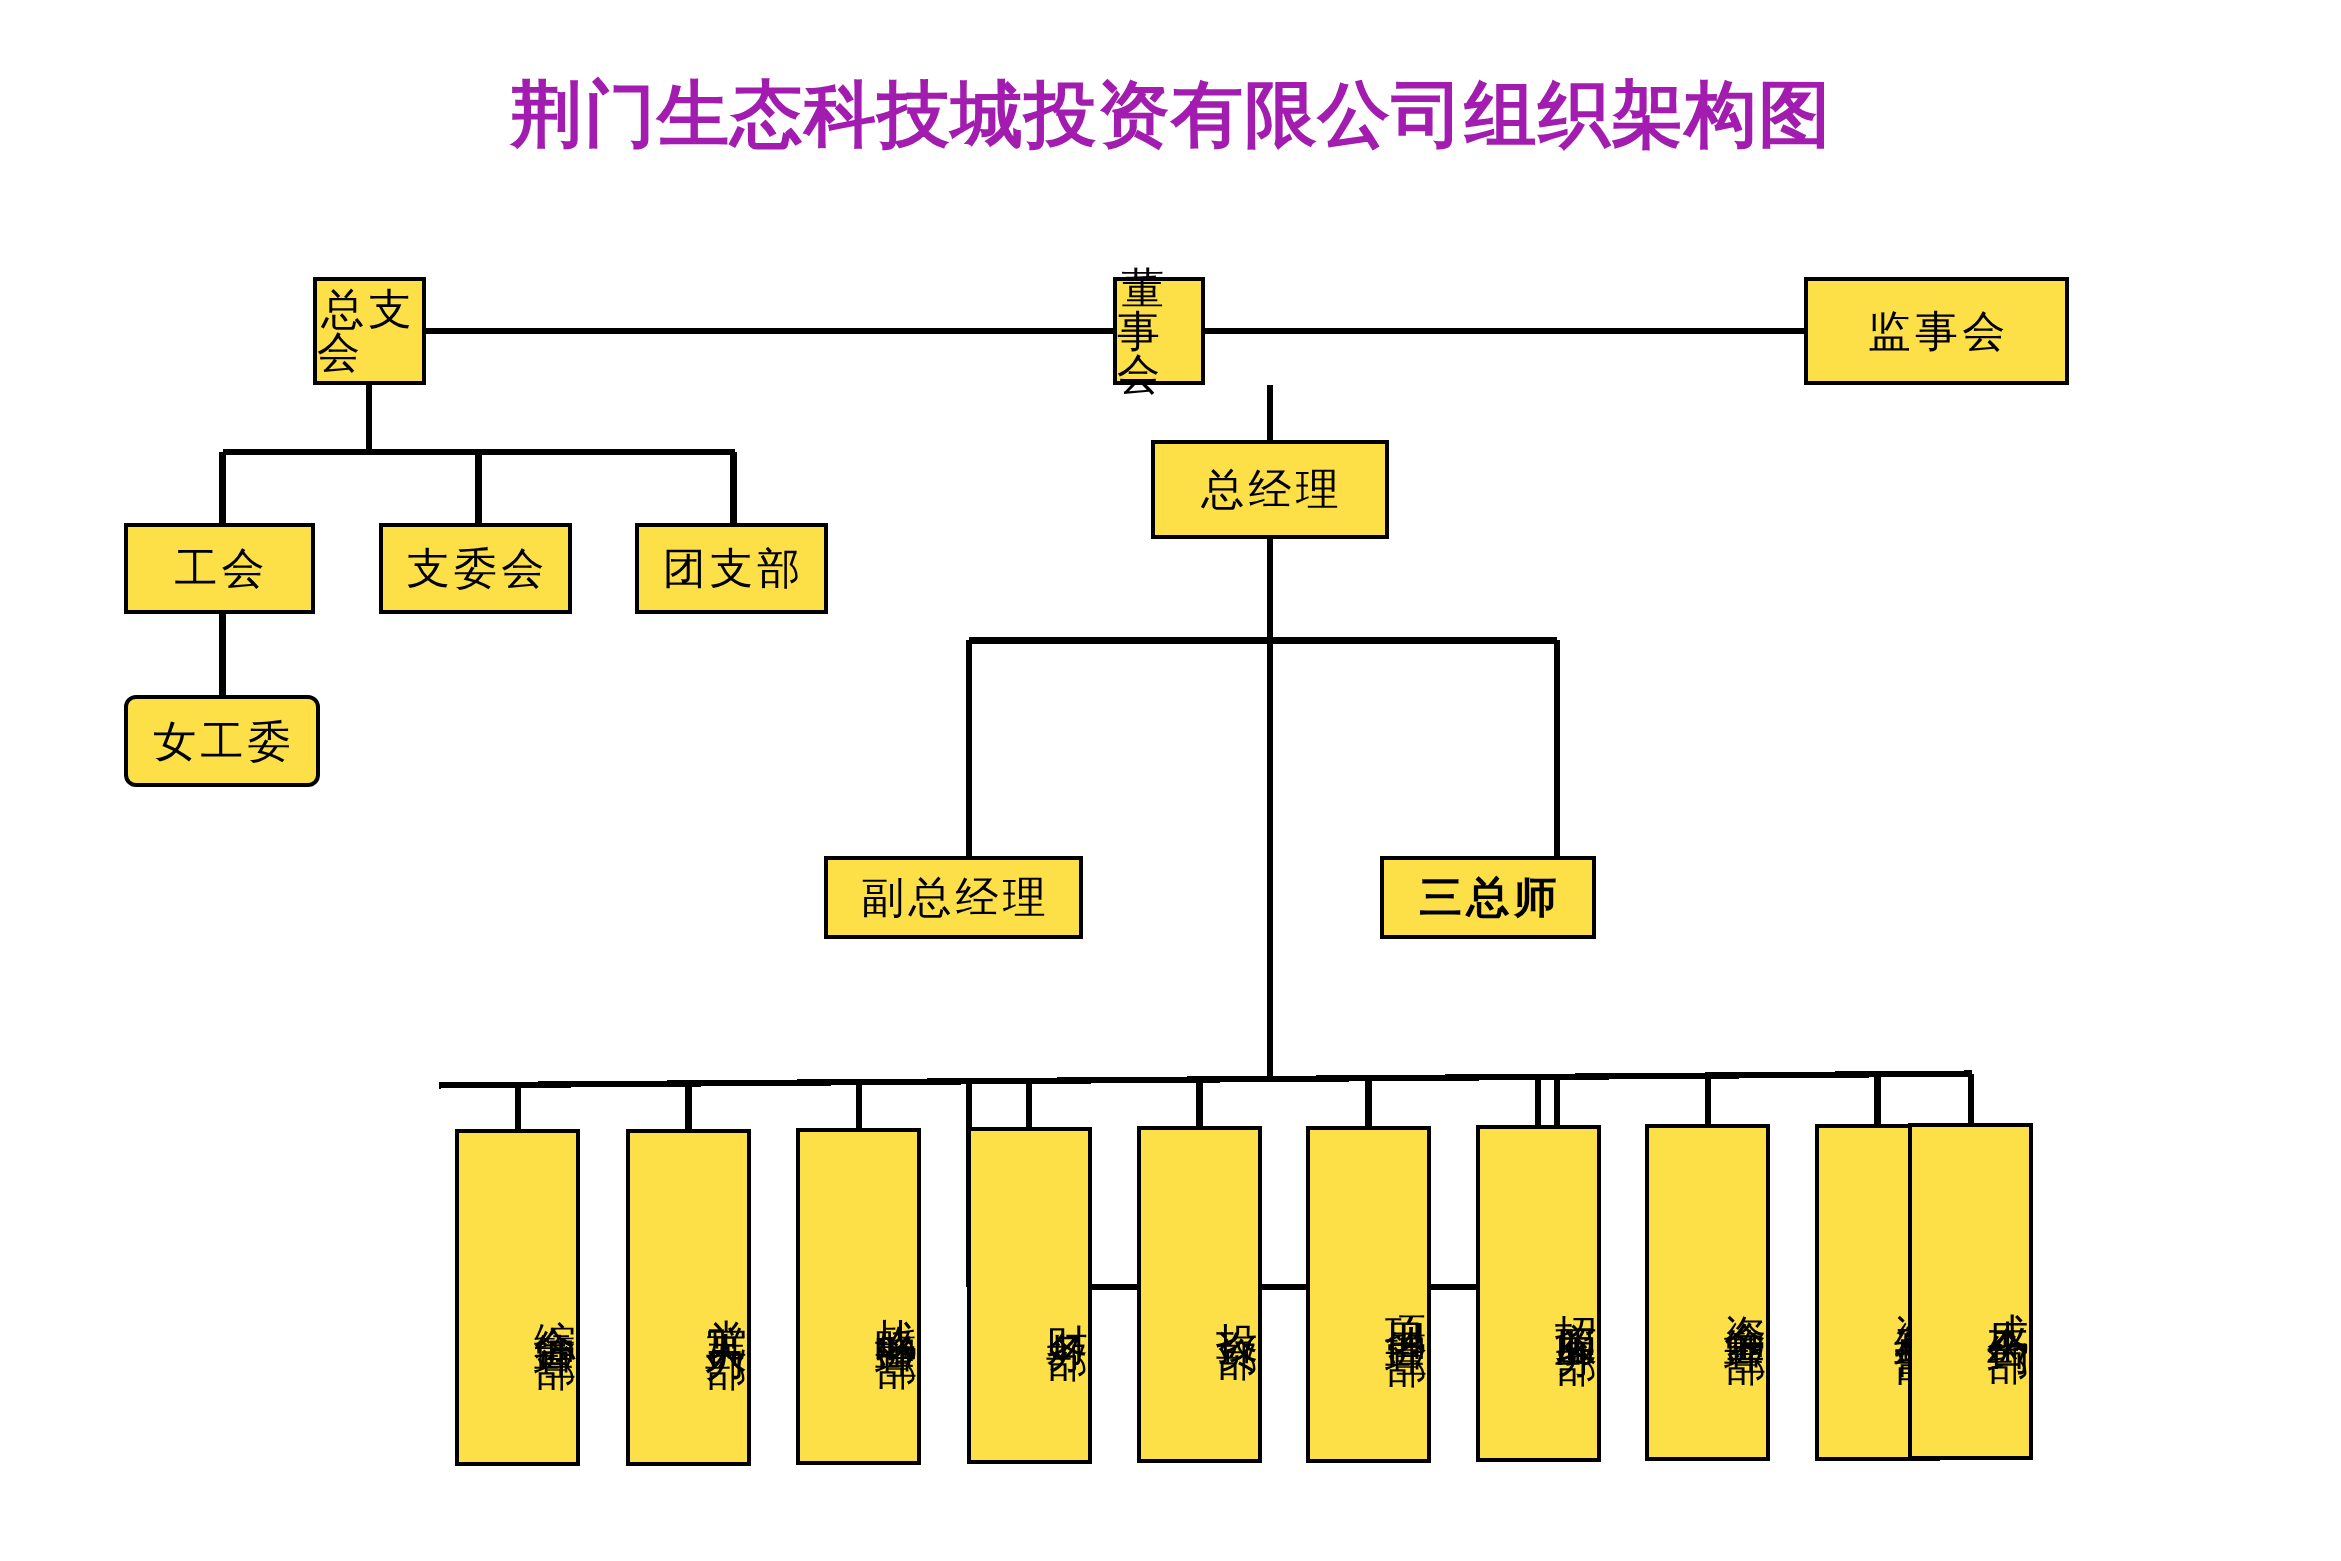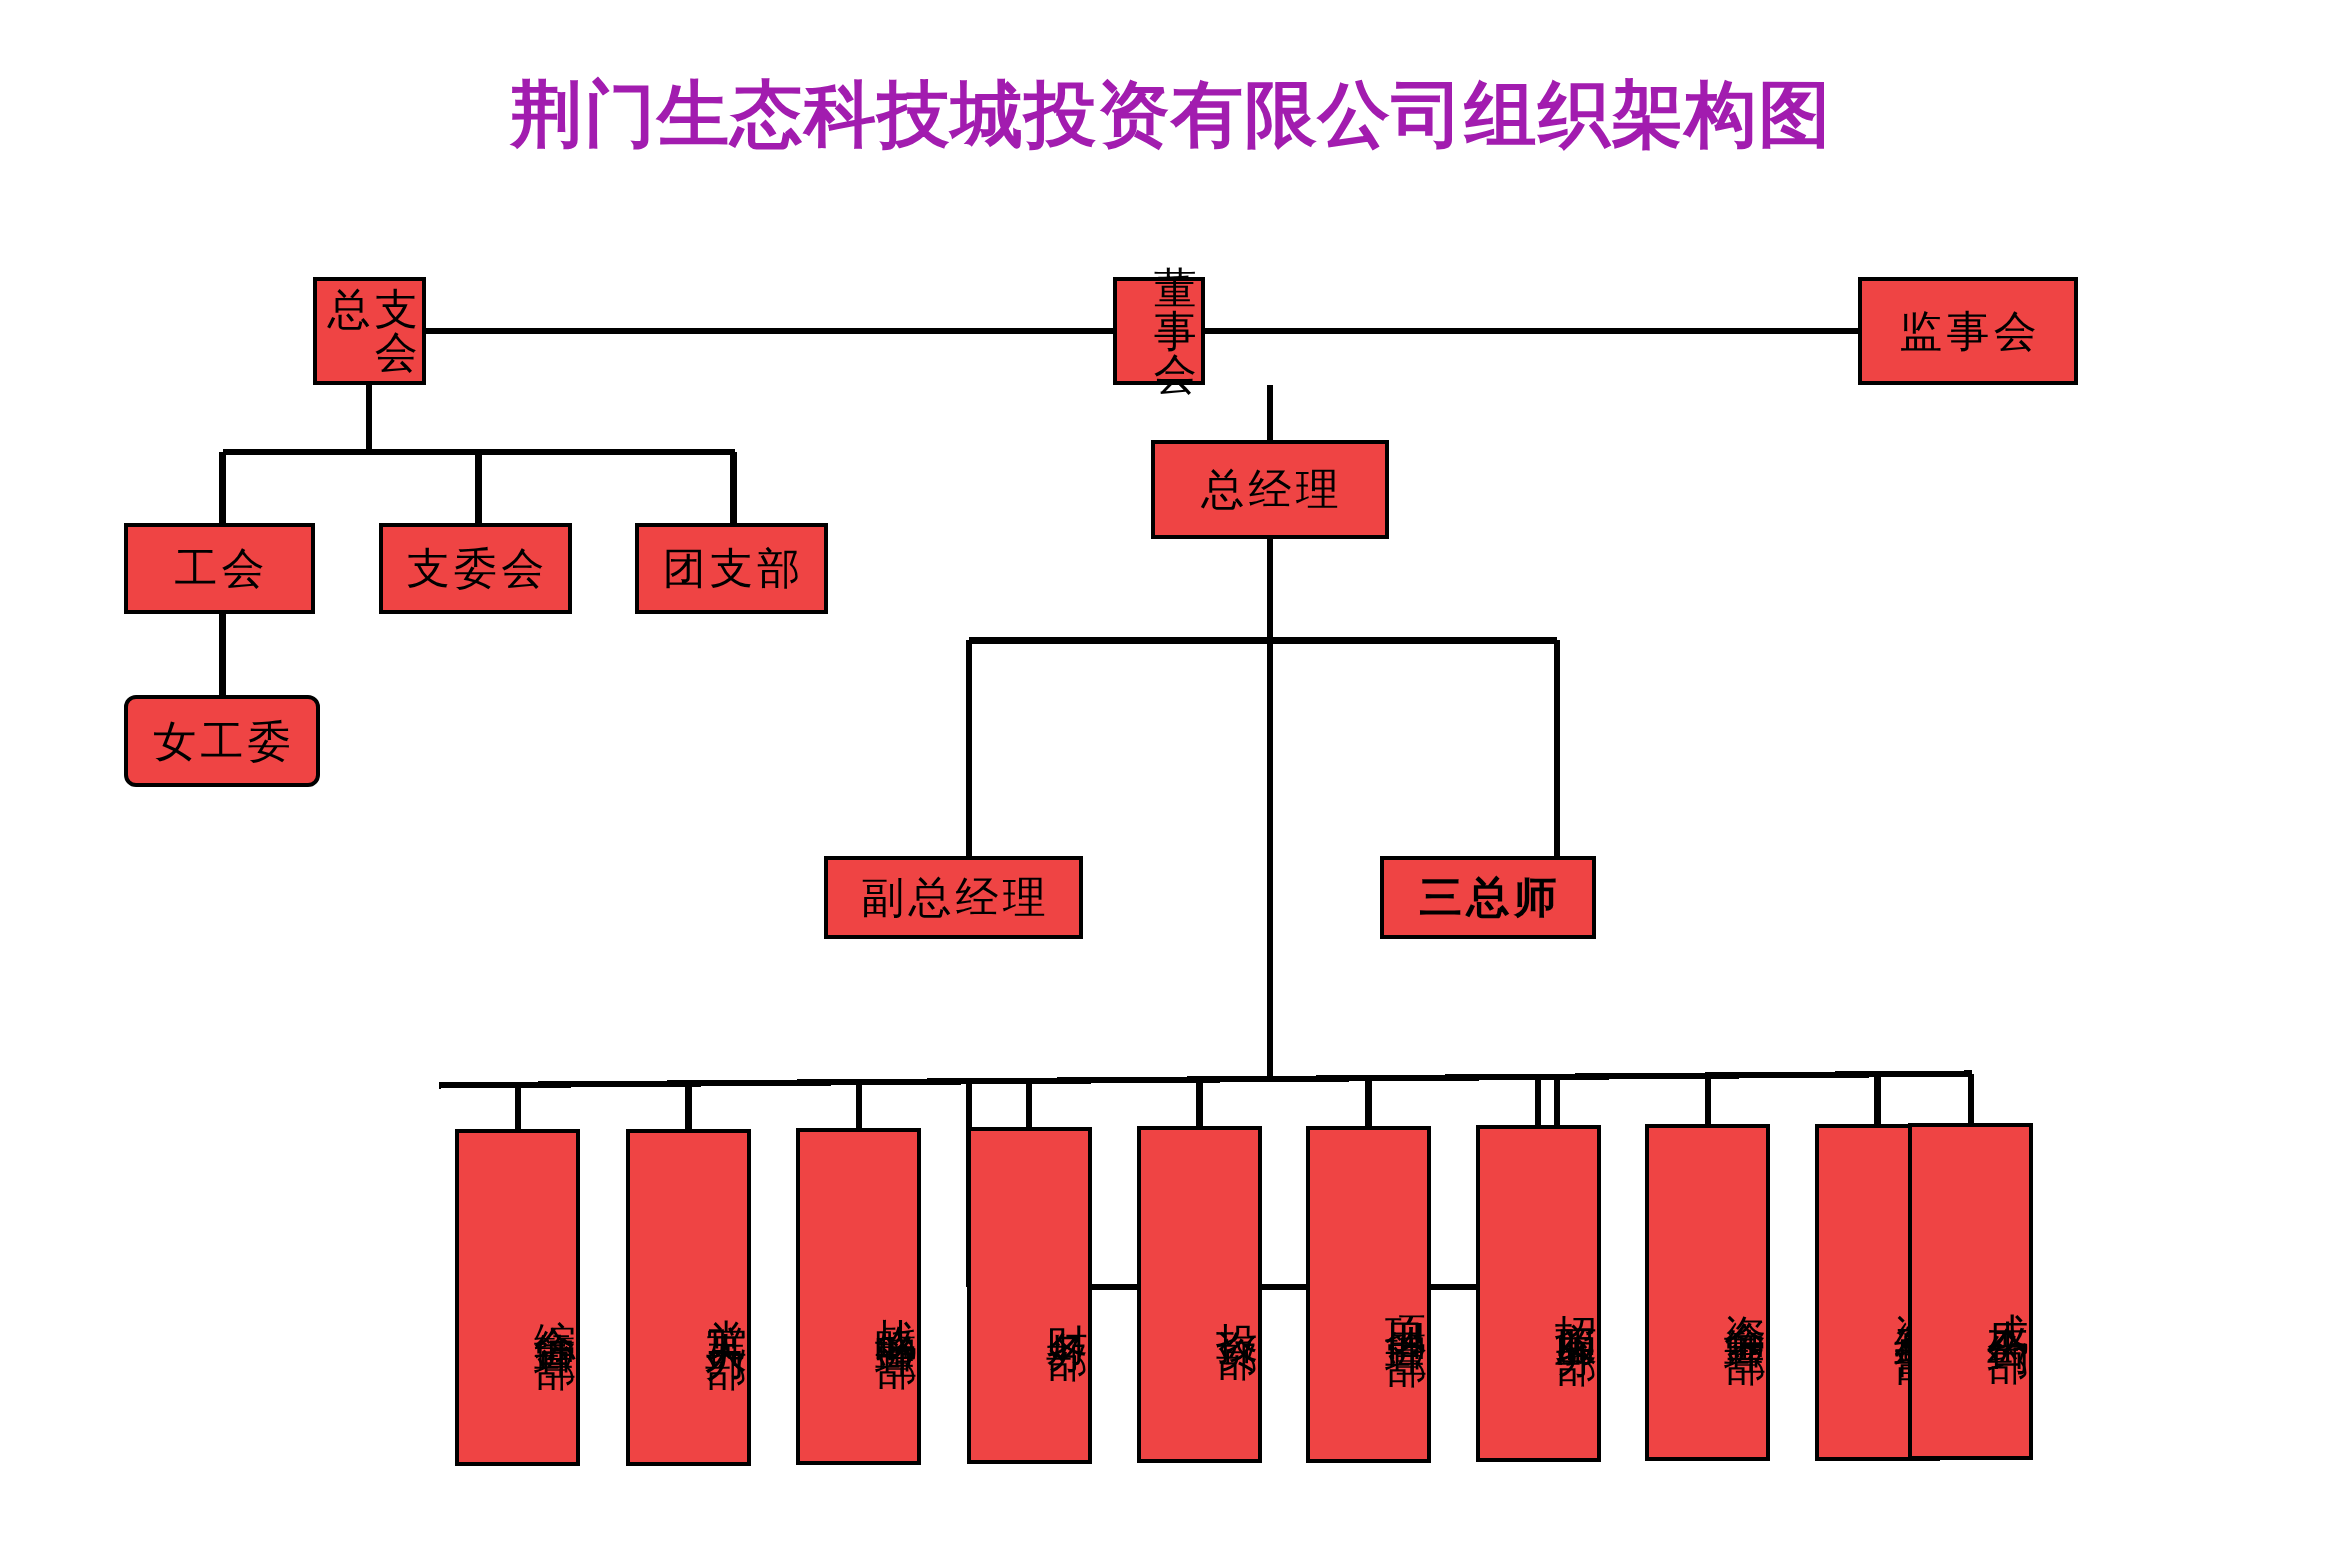--- a/index.html
+++ b/index.html
@@ -37,28 +37,28 @@
     left: 0;
     top: 0;
     width: 2342px;
     height: 1561px;
     pointer-events: none;
   }
   .node {
     position: absolute;
     box-sizing: border-box;
     border: 4.2px solid #000000;
-    background: #ef4444;
+    background: #fde047;
     display: flex;
     align-items: center;
     justify-content: center;
     color: #000000;
     font-family: "Liberation Serif", "DejaVu Serif", serif;
     line-height: 1.0;
-    text-align: right;
+    text-align: left;
   }
   .node.horiz {
     font-size: 43px;
     letter-spacing: 4.2px;
     text-indent: 4.2px;
   }
   .node.vert {
     writing-mode: vertical-rl;
     text-orientation: upright;
     font-size: 42px;
@@ -115,21 +115,21 @@
   </svg>
 
   <div class="node horiz" style="left:313px; top:277px; width:113px; height:108px;">
     <span>总支会</span>
   </div>
 
   <div class="node horiz" style="left:1113px; top:277px; width:92px; height:108px;">
     <span>董事会</span>
   </div>
 
-  <div class="node horiz" style="left:1858px; top:277px; width:220px; height:108px;">
+  <div class="node horiz" style="left:1804px; top:277px; width:265px; height:108px;">
     <span>监事会</span>
   </div>
 
   <div class="node horiz" style="left:124px; top:523px; width:191px; height:91px;">
     <span>工会</span>
   </div>
 
   <div class="node horiz" style="left:379px; top:523px; width:193px; height:91px;">
     <span>支委会</span>
   </div>

